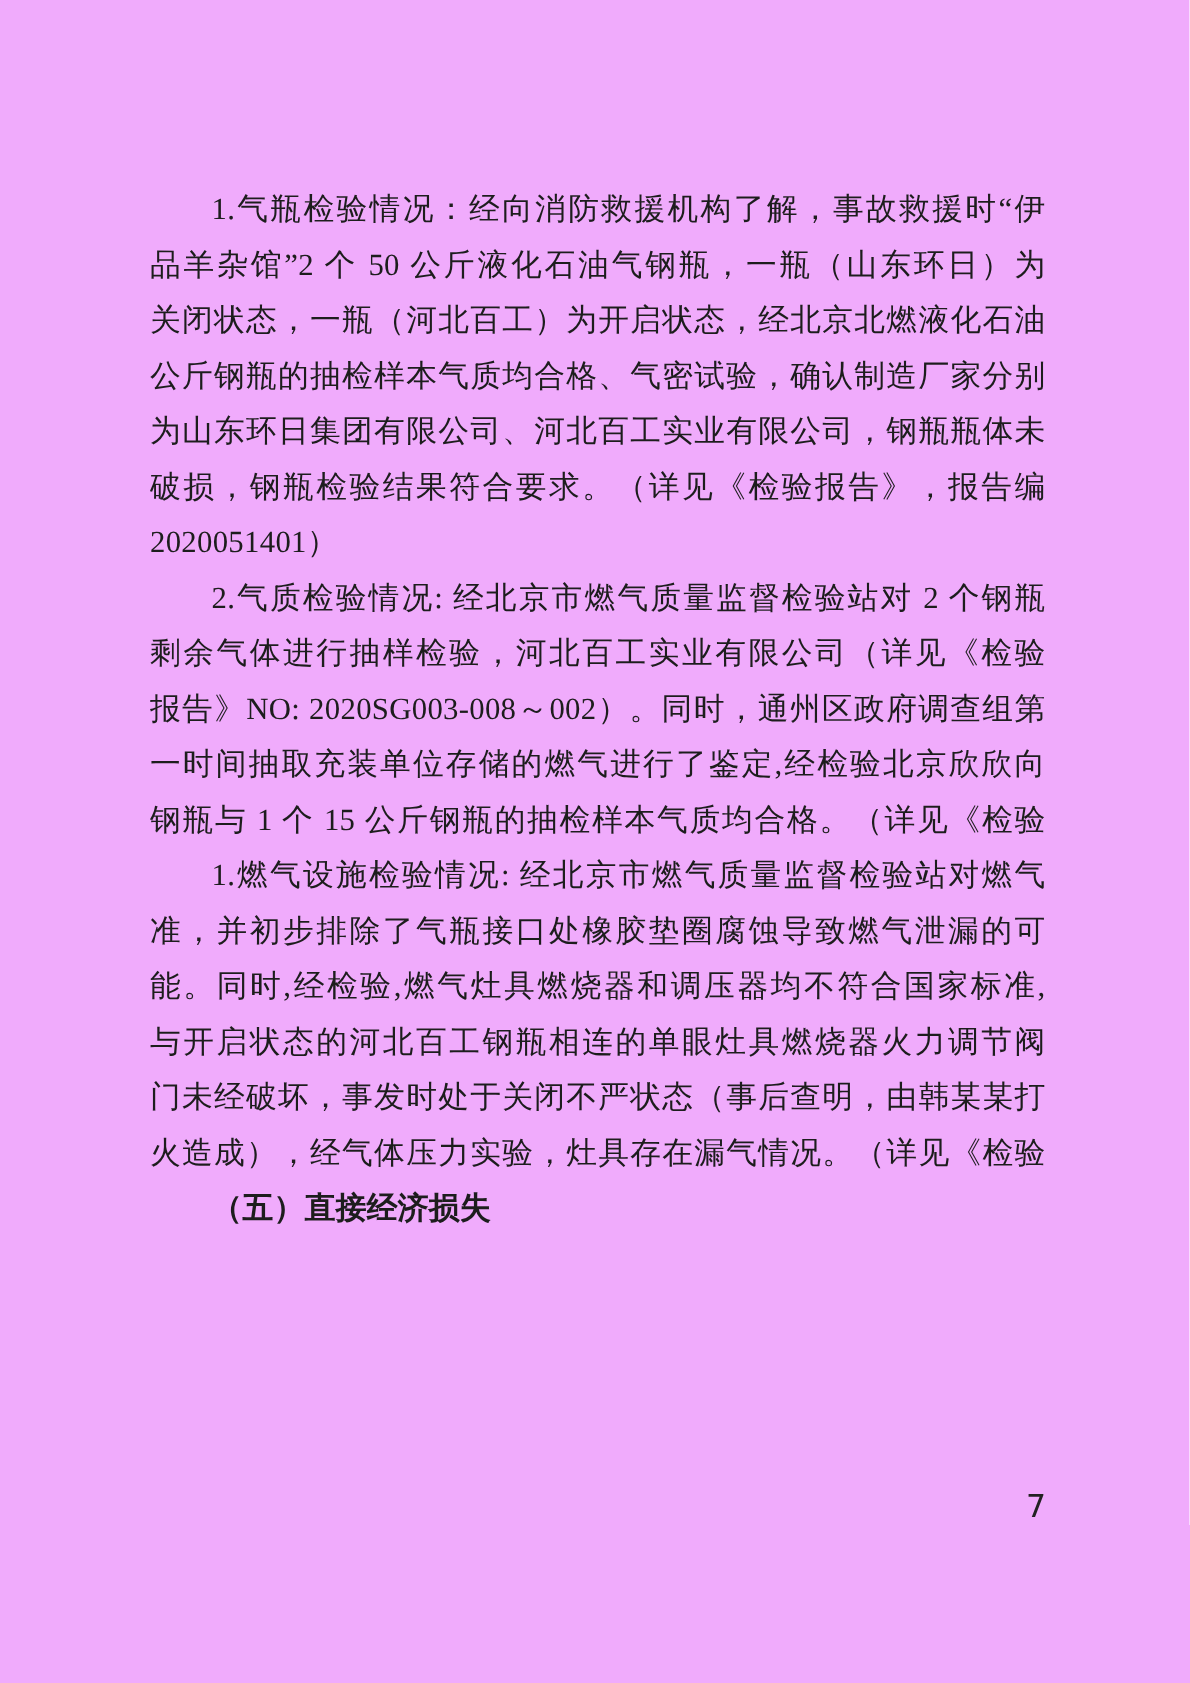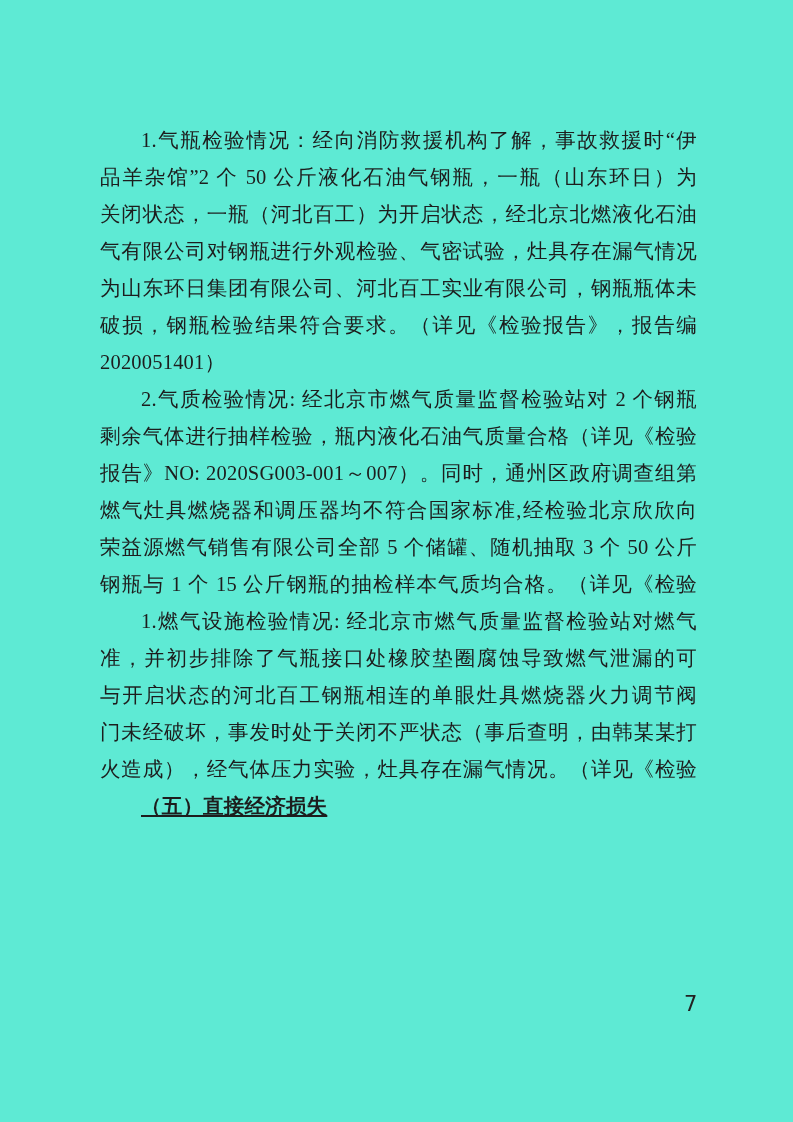--- a/index.html
+++ b/index.html
@@ -4,21 +4,21 @@
 <style>
   html, body {
     margin: 0;
     padding: 0;
     background: #ffffff;
   }
   .page {
     position: relative;
     width: 793px;
     height: 1122px;
-    background: #5eead4;
+    background: #f0abfc;
     overflow: hidden;
     font-family: "Liberation Serif", "DejaVu Serif", serif;
     color: #1d1d1d;
   }
   .doc-body {
     position: absolute;
     left: 100px;
     top: 122px;
     width: 597px;
   }
@@ -34,51 +34,50 @@
   }
   .line.first {
     text-indent: 41px;
   }
   .line.last {
     text-align: center;
     text-align-last: left;
   }
   .line.heading {
     font-weight: 600;
-    text-decoration: underline;
   }
   .page-number {
     position: absolute;
     left: 684px;
     top: 992px;
     font-family: "DejaVu Sans", "Liberation Sans", sans-serif;
     font-size: 21px;
     line-height: 24px;
     color: #222222;
   }
 </style>
 </head>
 <body>
 
 <div class="page">
   <div class="doc-body" id="doc-body">
       <div class="line first">1.气瓶检验情况：经向消防救援机构了解，事故救援时“伊</div>
       <div class="line">品羊杂馆”2 个 50 公斤液化石油气钢瓶，一瓶（山东环日）为</div>
       <div class="line">关闭状态，一瓶（河北百工）为开启状态，经北京北燃液化石油</div>
-      <div class="line">气有限公司对钢瓶进行外观检验、气密试验，灶具存在漏气情况</div>
+      <div class="line">公斤钢瓶的抽检样本气质均合格、气密试验，确认制造厂家分别</div>
       <div class="line">为山东环日集团有限公司、河北百工实业有限公司，钢瓶瓶体未</div>
       <div class="line">破损，钢瓶检验结果符合要求。（详见《检验报告》，报告编号：</div>
       <div class="line last">2020051401）</div>
       <div class="line first">2.气质检验情况: 经北京市燃气质量监督检验站对 2 个钢瓶</div>
-      <div class="line">剩余气体进行抽样检验，瓶内液化石油气质量合格（详见《检验</div>
-      <div class="line">报告》NO: 2020SG003-001～007）。同时，通州区政府调查组第</div>
-      <div class="line">燃气灶具燃烧器和调压器均不符合国家标准,经检验北京欣欣向</div>
-      <div class="line">荣益源燃气销售有限公司全部 5 个储罐、随机抽取 3 个 50 公斤</div>
+      <div class="line">剩余气体进行抽样检验，河北百工实业有限公司（详见《检验</div>
+      <div class="line">报告》NO: 2020SG003-008～002）。同时，通州区政府调查组第</div>
+      <div class="line">一时间抽取充装单位存储的燃气进行了鉴定,经检验北京欣欣向</div>
       <div class="line">钢瓶与 1 个 15 公斤钢瓶的抽检样本气质均合格。（详见《检验</div>
       <div class="line first">1.燃气设施检验情况: 经北京市燃气质量监督检验站对燃气</div>
       <div class="line">准，并初步排除了气瓶接口处橡胶垫圈腐蚀导致燃气泄漏的可</div>
+      <div class="line">能。同时,经检验,燃气灶具燃烧器和调压器均不符合国家标准,</div>
       <div class="line">与开启状态的河北百工钢瓶相连的单眼灶具燃烧器火力调节阀</div>
       <div class="line">门未经破坏，事发时处于关闭不严状态（事后查明，由韩某某打</div>
       <div class="line">火造成），经气体压力实验，灶具存在漏气情况。（详见《检验</div>
       <div class="line first last heading">（五）直接经济损失</div>
     </div>
   <div class="page-number">7</div>
 </div>
 
 </body></html>

